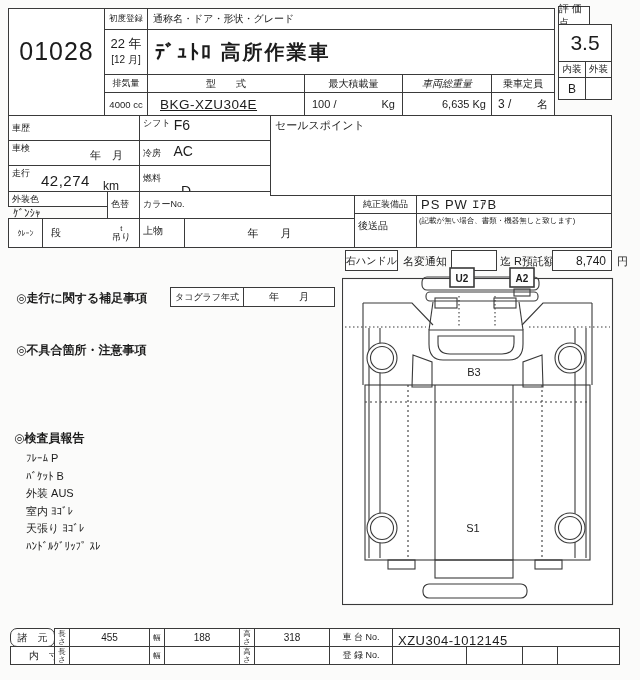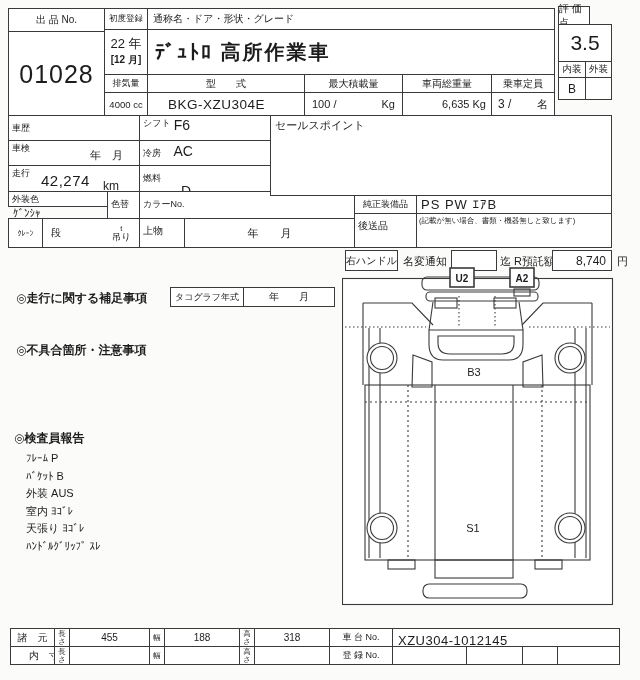--- a/index.html
+++ b/index.html
@@ -17,48 +17,47 @@
   .tl{padding:1px 3px;}
   .nowrap{white-space:nowrap;}
   .spread{display:flex;align-items:center;justify-content:space-between;}
   .vlab span{display:block;width:9px;margin:0 auto;font-size:7.5px;line-height:1.05;word-break:break-all;text-align:center;}
   svg text{font-family:"Liberation Sans","DejaVu Sans",sans-serif;}
 </style>
 </head>
 <body>
 
 <div class="cell" style="left:8px;top:8px;width:97px;height:108px;">
-  <div class="ctr" style="height:22px;border-bottom:1px solid #3a3a3a;font-size:10px;">出 品 No.</div>
   <div class="ctr" style="height:84px;font-size:25px;letter-spacing:1px;">01028</div>
 </div>
 
 <div class="cell ctr" style="left:104px;top:8px;width:44px;height:22px;font-size:8.5px;">初度登録</div>
 <div class="cell" style="left:104px;top:29px;width:44px;height:46px;">
   <div style="font-size:13px;text-align:center;margin-top:5px;">22 年</div>
-  <div style="font-size:10px;text-align:center;font-weight:bold;">[12 月]</div>
+  <div style="font-size:10px;text-align:center;">[12 月]</div>
 </div>
 
 <div class="cell vctr" style="left:147px;top:8px;width:408px;height:22px;font-size:10px;padding-left:5px;">通称名・ドア・形状・グレード</div>
 <div class="cell vctr nowrap" style="left:147px;top:29px;width:408px;height:46px;font-size:20px;font-weight:600;letter-spacing:2px;padding-left:7px;">ﾃﾞｭﾄﾛ 高所作業車</div>
 
 <div class="cell ctr" style="left:558px;top:6px;width:32px;height:19px;font-size:10px;">評 価 点</div>
 <div class="cell ctr" style="left:558px;top:24px;width:54px;height:38px;font-size:21px;">3.5</div>
 <div class="cell ctr" style="left:558px;top:61px;width:28px;height:17px;font-size:9.5px;">内装</div>
 <div class="cell ctr" style="left:585px;top:61px;width:27px;height:17px;font-size:9.5px;">外装</div>
 <div class="cell ctr" style="left:558px;top:77px;width:28px;height:23px;font-size:12px;">B</div>
 <div class="cell ctr" style="left:585px;top:77px;width:27px;height:23px;font-size:12px;"></div>
 
 <div class="cell ctr" style="left:104px;top:74px;width:44px;height:19px;font-size:9px;">排気量</div>
 <div class="cell ctr" style="left:147px;top:74px;width:158px;height:19px;font-size:10px;">型　　式</div>
 <div class="cell ctr" style="left:304px;top:74px;width:99px;height:19px;font-size:10px;">最大積載量</div>
-<div class="cell ctr" style="left:402px;top:74px;width:90px;height:19px;font-size:10px;">車両総重量</div>
+<div class="cell ctr" style="left:402px;top:74px;width:90px;height:19px;font-size:10px;font-style:italic;">車両総重量</div>
 <div class="cell ctr" style="left:491px;top:74px;width:64px;height:19px;font-size:10px;">乗車定員</div>
 
 <div class="cell ctr" style="left:104px;top:92px;width:44px;height:24px;font-size:9.5px;">4000 cc</div>
-<div class="cell vctr" style="left:147px;top:92px;width:158px;height:24px;font-size:13.5px;padding-left:20px;letter-spacing:0.5px;">BKG-XZU304E</div>
+<div class="cell vctr" style="left:147px;top:92px;width:158px;height:24px;font-size:13.5px;padding-left:12px;letter-spacing:0.5px;text-decoration:underline;">BKG-XZU304E</div>
 <div class="cell spread" style="left:304px;top:92px;width:99px;height:24px;padding:0 7px;">
   <span style="font-size:11px;">100 /</span>
   <span style="font-size:11px;">Kg</span>
 </div>
 <div class="cell vctr" style="left:402px;top:92px;width:90px;height:24px;font-size:11px;justify-content:flex-end;padding-right:5px;">6,635 Kg</div>
 <div class="cell spread" style="left:491px;top:92px;width:64px;height:24px;padding:0 6px;">
   <span style="font-size:12px;">3 /</span>
   <span style="font-size:11px;">名</span>
 </div>
 
@@ -217,21 +216,21 @@
     </g>
     <g fill="#1c1c1c" stroke="none" text-anchor="middle">
       <text x="120" y="20" font-size="10" font-weight="bold">U2</text>
       <text x="180" y="20" font-size="10" font-weight="bold">A2</text>
       <text x="132" y="114" font-size="11">B3</text>
       <text x="131" y="270" font-size="11">S1</text>
     </g>
   </svg>
 </div>
 
-<div class="cell ctr" style="left:10px;top:628px;width:45px;height:19px;font-size:10px;">諸　元</div>
+<div class="cell ctr" style="left:10px;top:628px;width:45px;height:19px;font-size:10px;border-radius:7px;">諸　元</div>
 <div class="cell ctr vlab" style="left:54px;top:628px;width:16px;height:19px;">
     <span>長さ</span>
   </div>
 <div class="cell ctr" style="left:69px;top:628px;width:81px;height:19px;font-size:10px;">455</div>
 <div class="cell ctr" style="left:149px;top:628px;width:16px;height:19px;font-size:7.5px;">幅</div>
 <div class="cell ctr" style="left:164px;top:628px;width:76px;height:19px;font-size:10px;">188</div>
 <div class="cell ctr vlab" style="left:239px;top:628px;width:16px;height:19px;">
     <span>高さ</span>
   </div>
 <div class="cell ctr" style="left:254px;top:628px;width:76px;height:19px;font-size:10px;">318</div>

